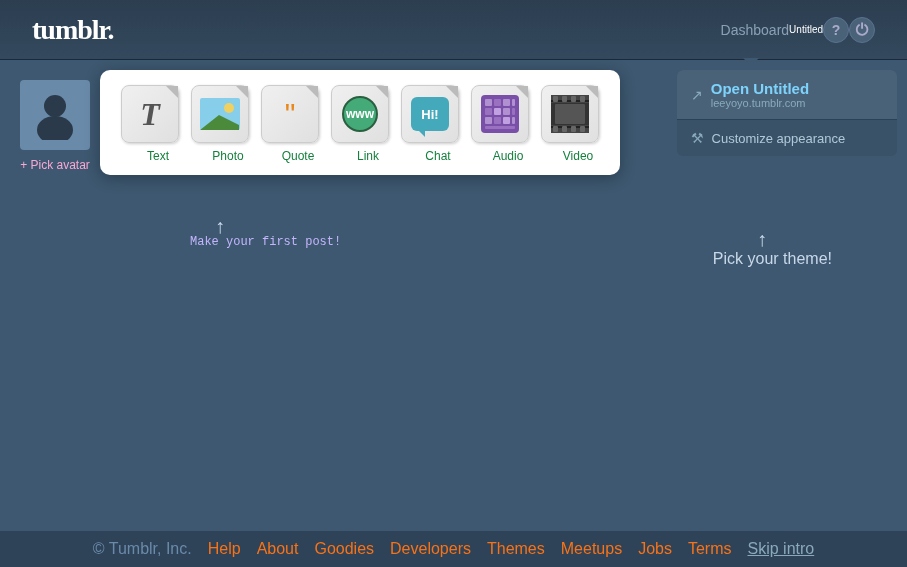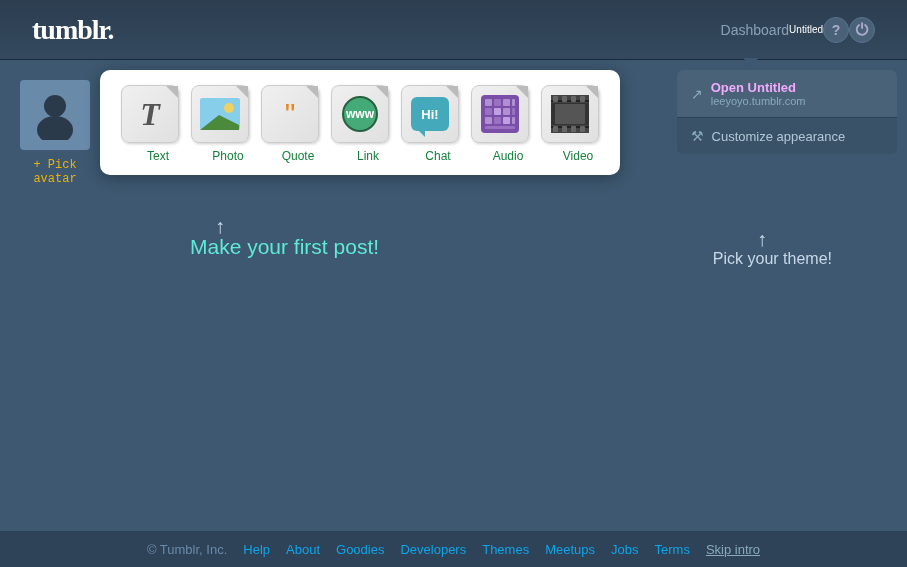--- a/index.html
+++ b/index.html
@@ -108,25 +108,24 @@
       cursor: pointer;
       overflow: hidden;
     }
 
     .avatar-silhouette {
       width: 50px;
       height: 50px;
     }
 
     .pick-avatar-text {
-      color: #eab308;
+      color: #f9a8d4;
       font-size: 12px;
       text-align: center;
       cursor: pointer;
-      font-family: Liberation Mono, monospace;
     }
 
     
     .post-toolbar {
       position: absolute;
       top: 10px;
       left: 100px;
       background: white;
       border-radius: 10px;
       padding: 15px 20px 12px;
@@ -265,22 +264,22 @@
       color: #8ab;
       font-size: 14px;
       flex-shrink: 0;
     }
 
     .open-untitled-text {
       flex: 1;
     }
 
     .open-untitled-title {
-      color: #f0abfc;
-      font-size: 13px;
+      color: #7dd3fc;
+      font-size: 15px;
       font-weight: bold;
     }
 
     .open-untitled-url {
       color: #8ab;
       font-size: 11px;
     }
 
     .customize-item {
       display: flex;
@@ -298,23 +297,23 @@
     .customize-text {
       color: #b0c8d8;
       font-size: 13px;
     }
 
     
     .annotation-make-post {
       position: absolute;
       left: 190px;
       top: 175px;
-      color: #5eead4;
-      font-family: Liberation Sans, sans-serif;
-      font-size: 21px;
+      color: #c4b5fd;
+      font-family: Liberation Mono, monospace;
+      font-size: 12px;
     }
 
     .annotation-arrow-up-left {
       position: absolute;
       left: 215px;
       top: 155px;
       color: #c8d8e8;
       font-size: 20px;
       font-family: 'Comic Sans MS', cursive;
     }
@@ -343,29 +342,29 @@
       position: absolute;
       bottom: 0;
       left: 0;
       right: 0;
       height: 36px;
       background: #2e4258;
       display: flex;
       align-items: center;
       justify-content: center;
       gap: 16px;
-      font-size: 13px;
+      font-size: 16px;
     }
 
     .footer-copyright {
       color: #6a8aaa;
     }
 
     .footer-link {
-      color: #0ea5e9;
+      color: #f97316;
       cursor: pointer;
       text-decoration: none;
     }
 
     .footer-skip {
       color: #8aaabb;
       cursor: pointer;
       text-decoration: underline;
     }
   </style>

